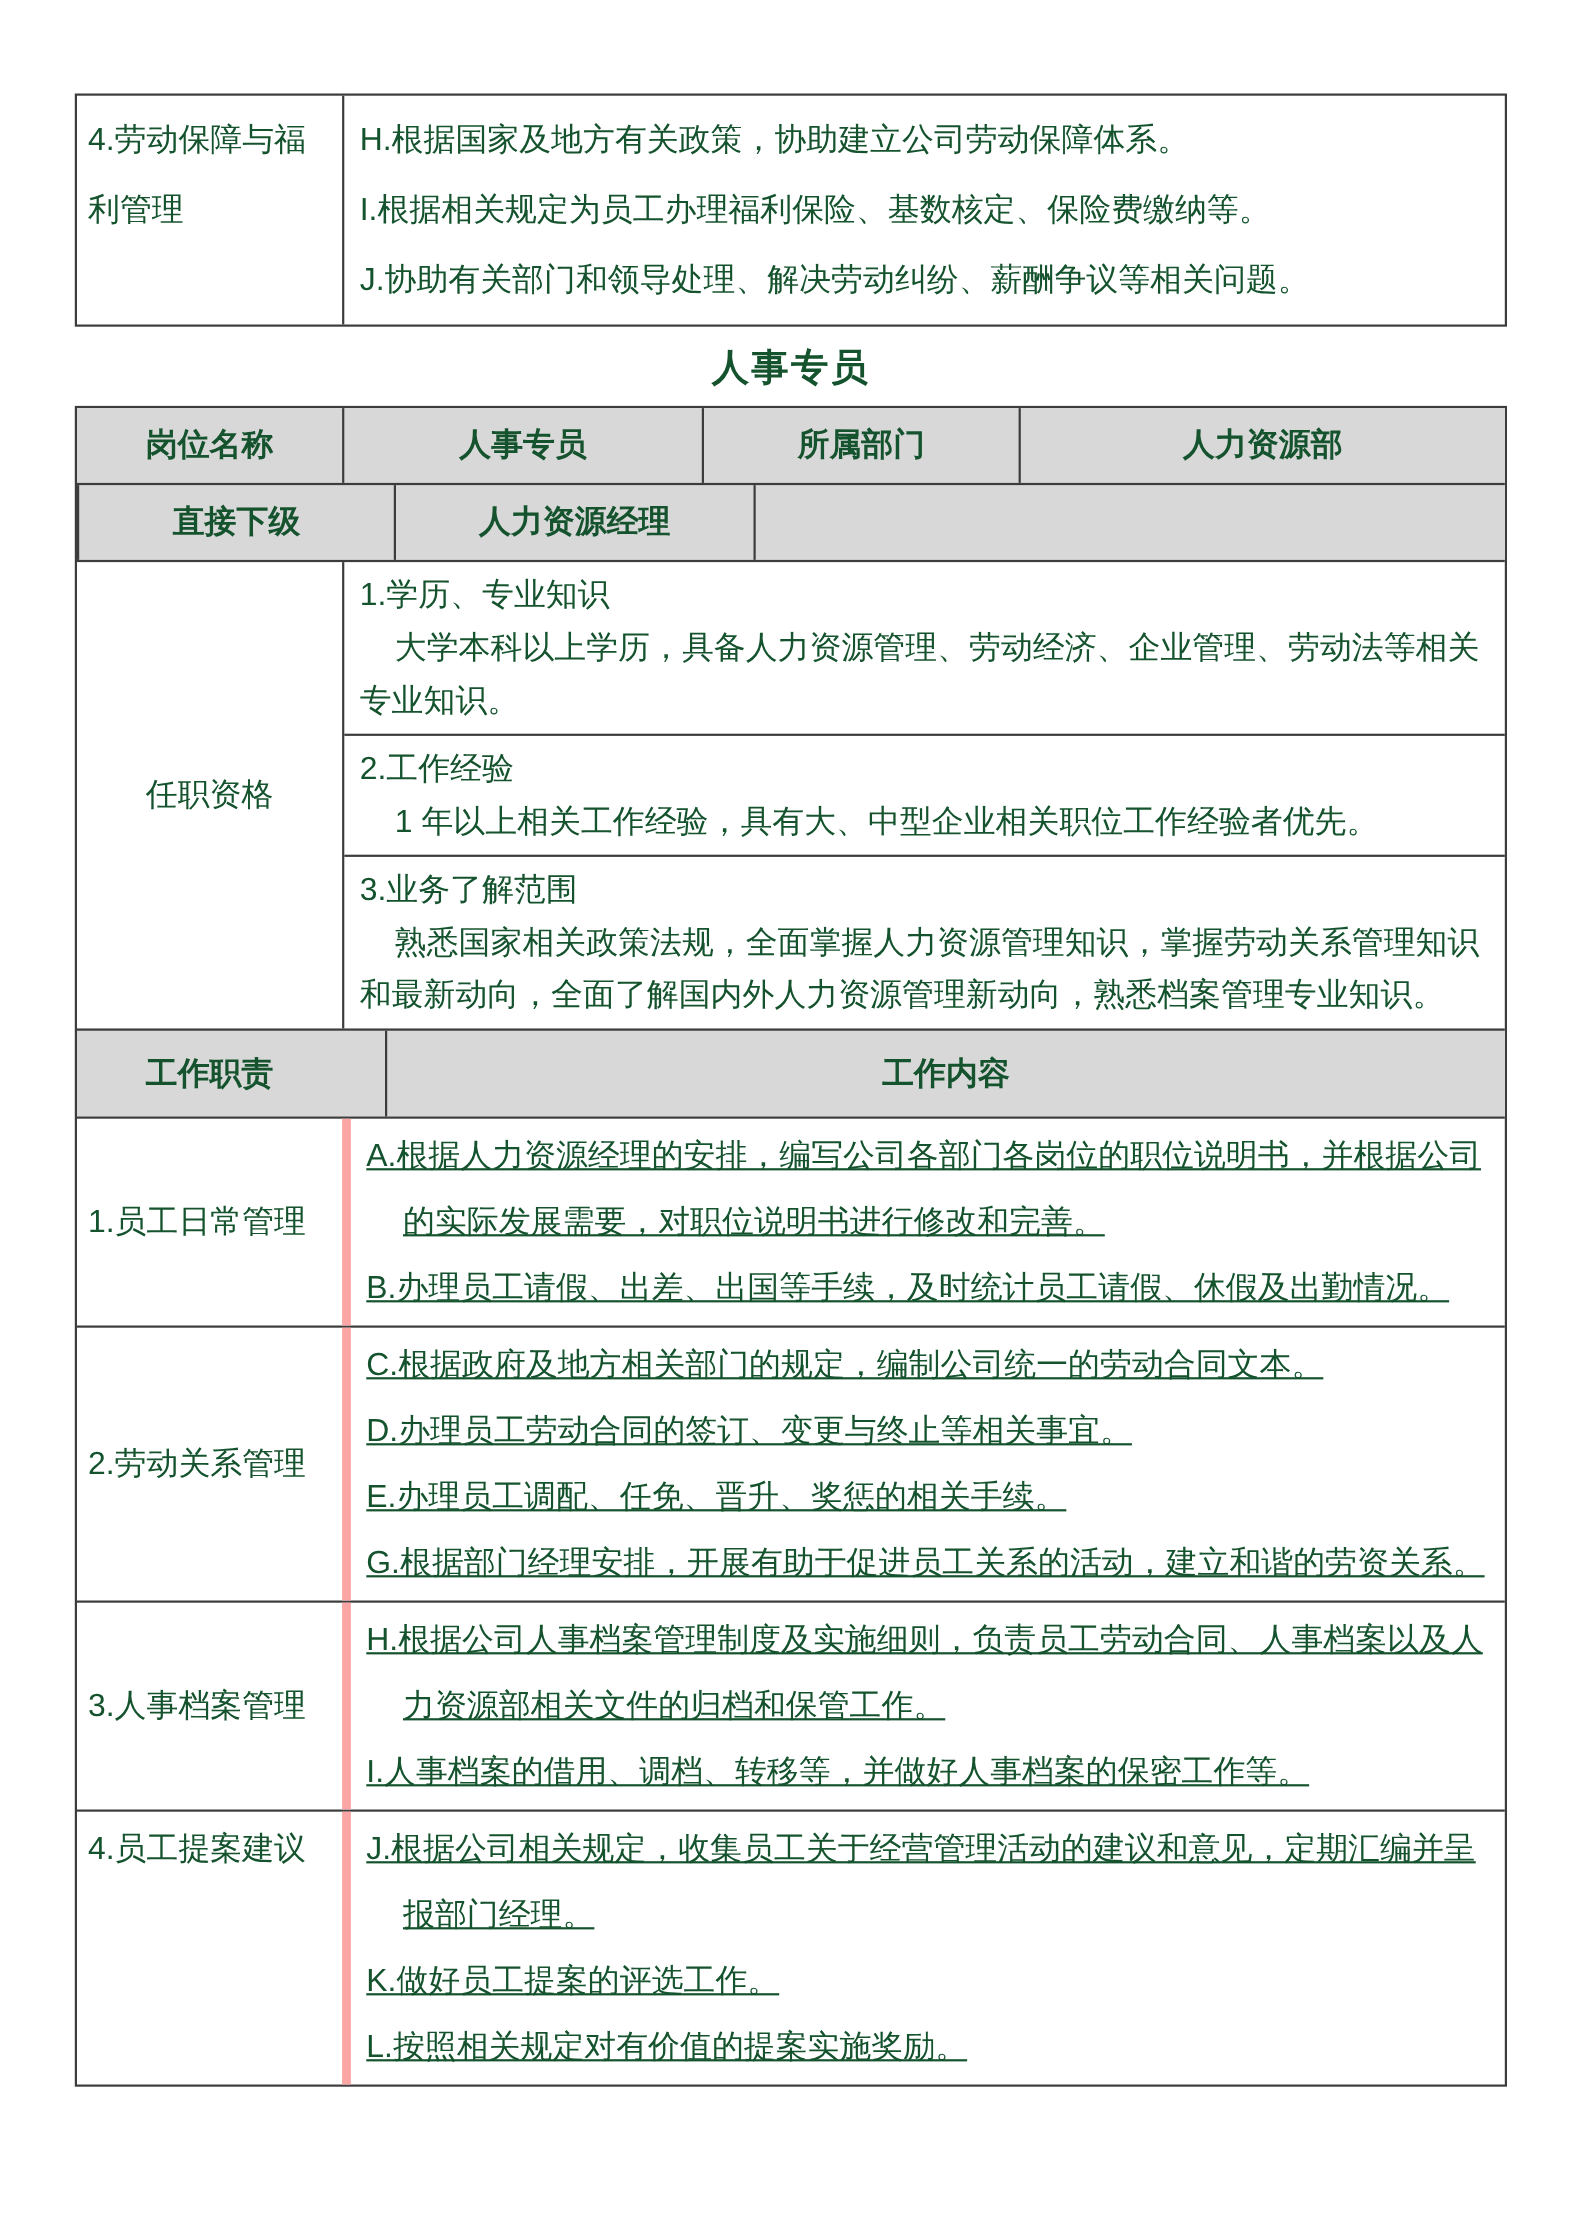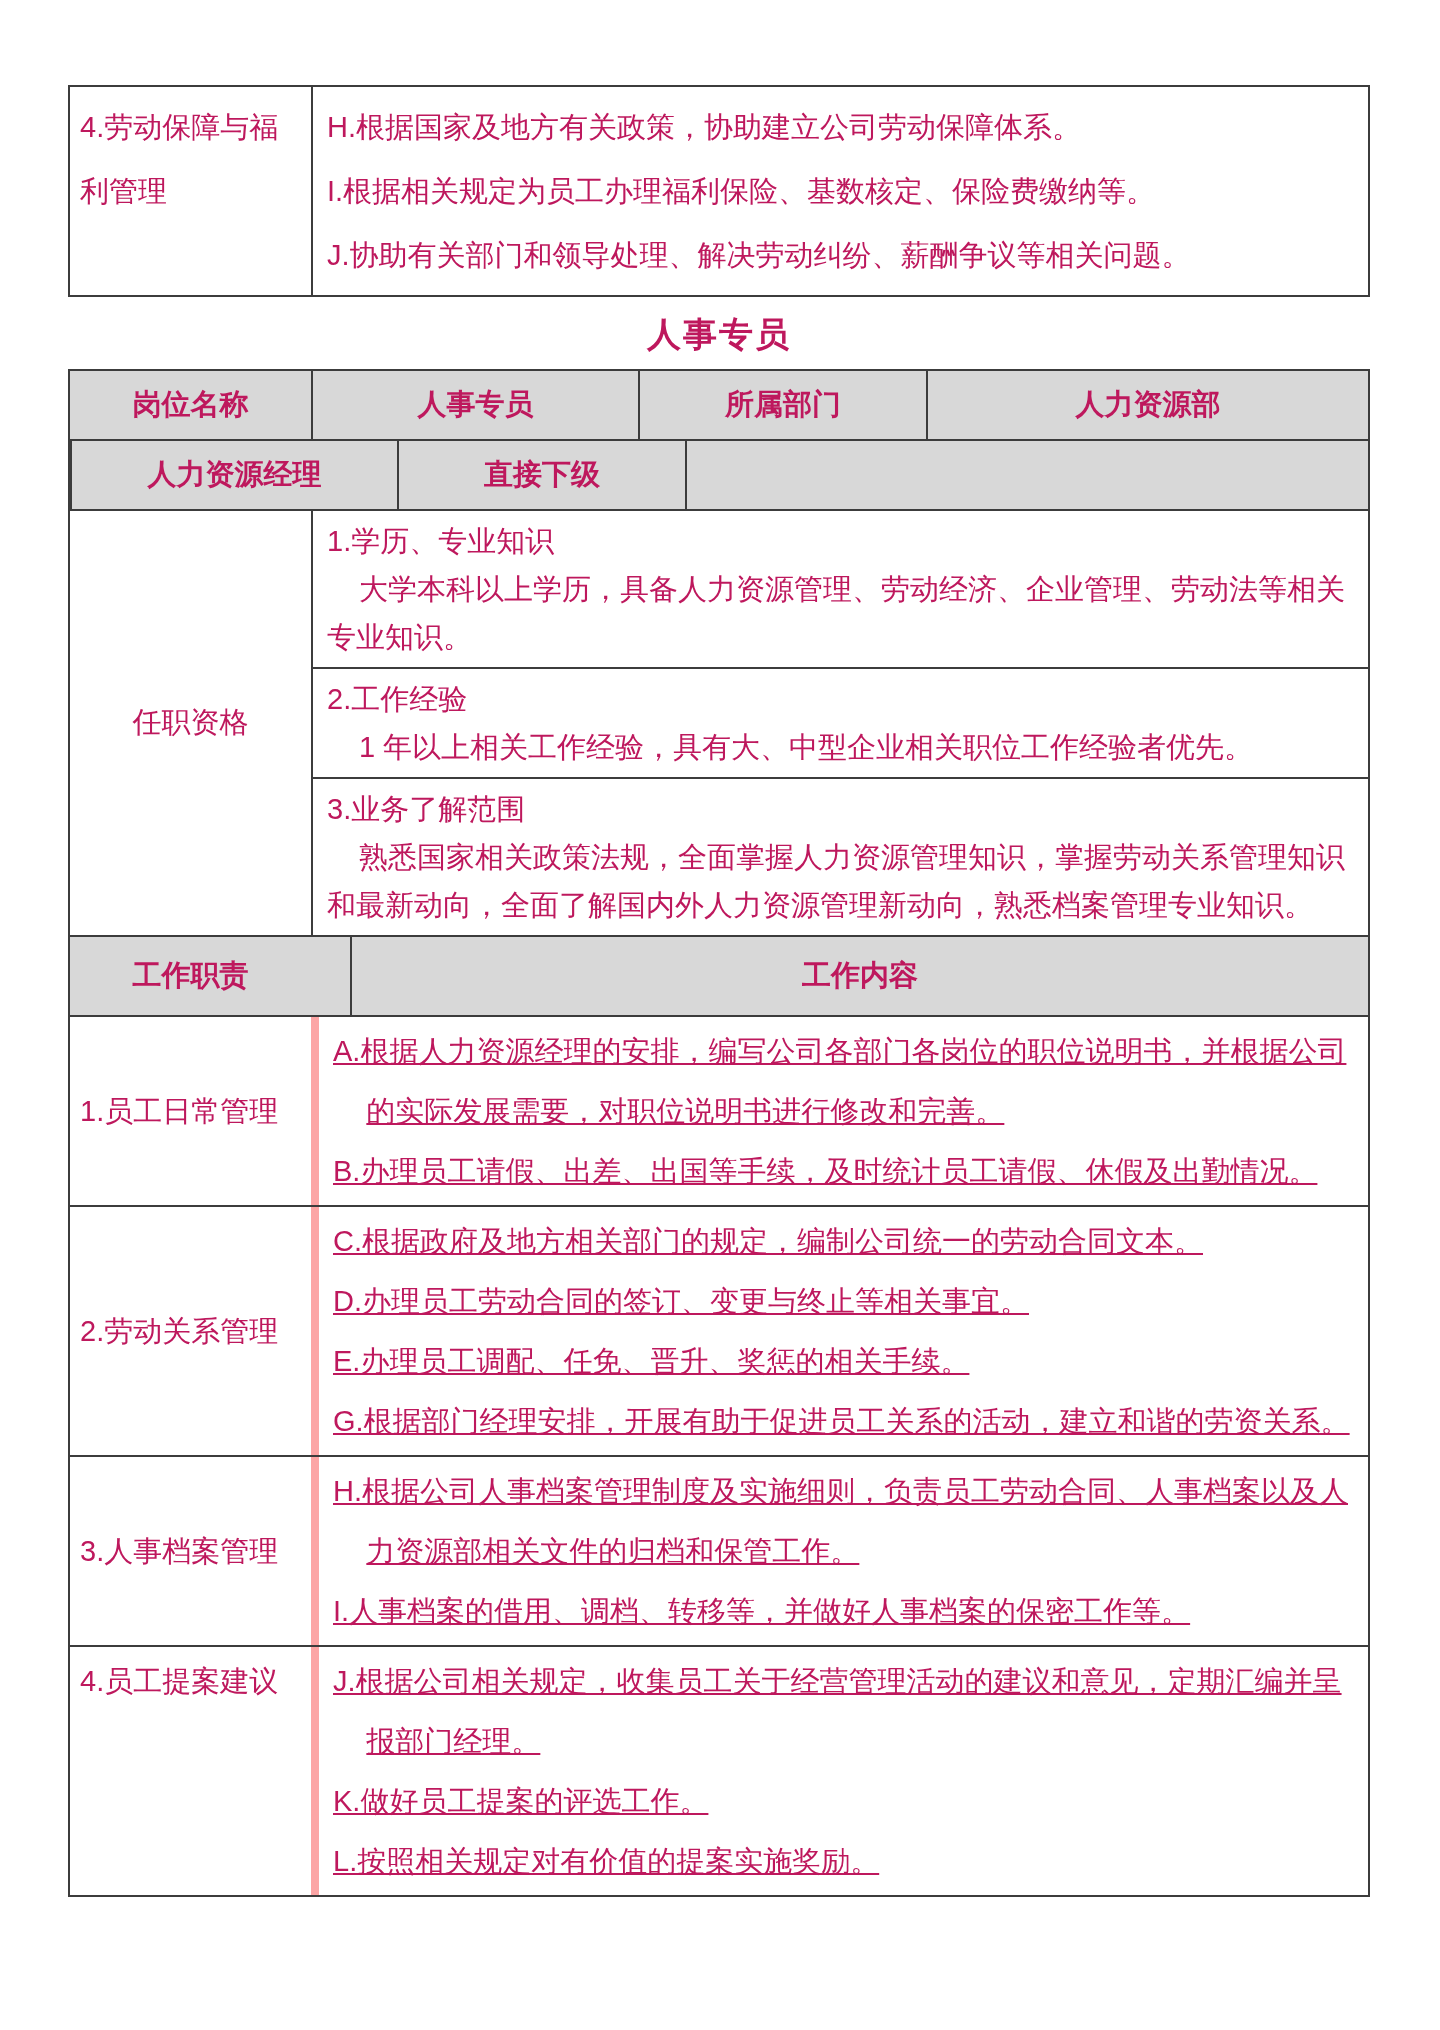--- a/index.html
+++ b/index.html
@@ -3,21 +3,21 @@
 <meta charset="utf-8">
 <style>
   html,body { margin:0; padding:0; }
   body { background:#ffffff; }
   .page {
     position:relative;
     width:1440px; height:2030px;
     background:#ffffff;
     overflow:hidden;
     font-family:"Liberation Sans", sans-serif;
-    color:#be185d;
+    color:#14532d;
     font-size:29px;
   }
   .tbl {
     margin-left:68px;
     width:1302px;
     border:2px solid #3c3c3c;
     box-sizing:border-box;
   }
   .row { display:flex; border-top:2px solid #3c3c3c; }
   .tbl .row:first-child { border-top:none; }
@@ -123,22 +123,22 @@
   <div class="tbl main-tbl">
 
     <div class="row gray info-row">
       <div class="cell c1">岗位名称</div>
       <div class="cell c2 vline">人事专员</div>
       <div class="cell c3 vline">所属部门</div>
       <div class="cell c4 vline">人力资源部</div>
     </div>
 
     <div class="row gray info-row">
+      <div class="cell c3 vline">直接下级</div>
       <div class="cell c2 vline">人力资源经理</div>
-      <div class="cell c3 vline">直接下级</div>
       <div class="cell c4 vline"></div>
     </div>
 
     <div class="row qual-row">
       <div class="cell qual-label">任职资格</div>
       <div class="qual-sections">
         <div class="qual-sec">
           <p class="qhead">1.学历、专业知识</p>
           <p class="qbody">大学本科以上学历，具备人力资源管理、劳动经济、企业管理、劳动法等相关专业知识。</p>
         </div>

